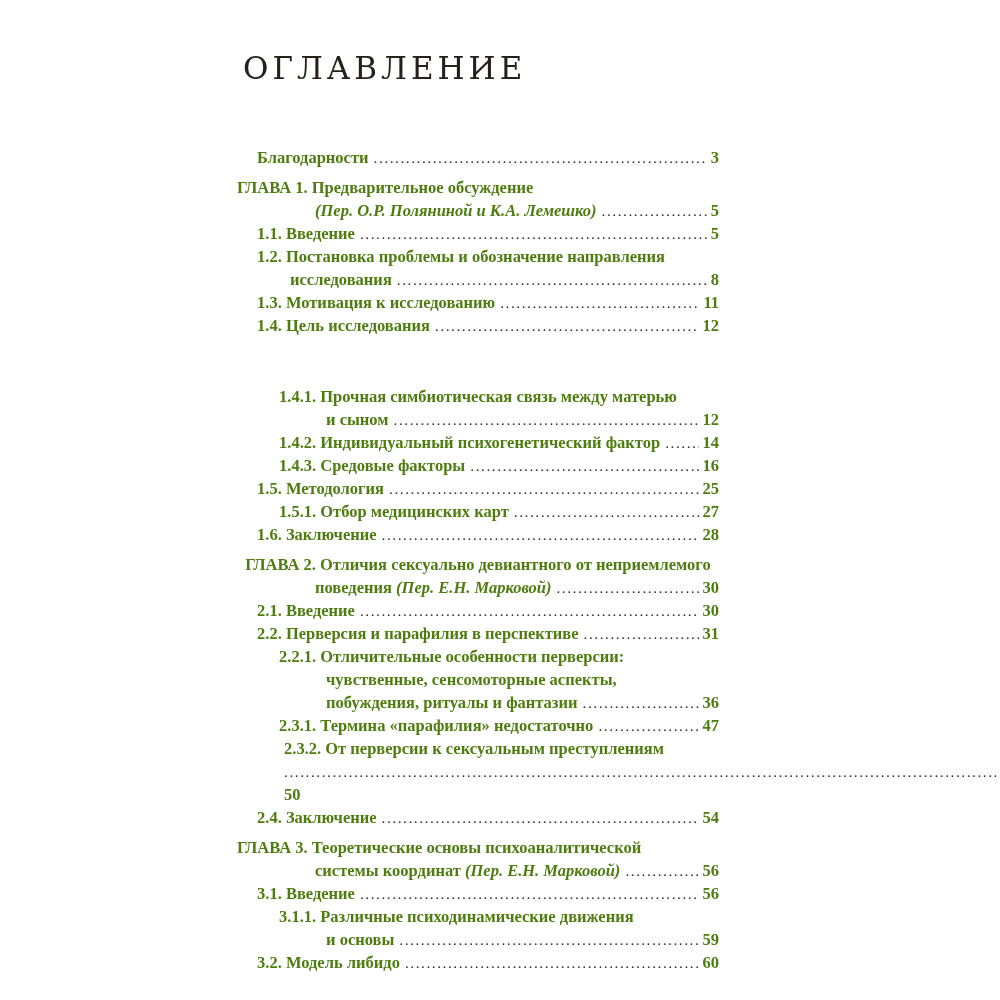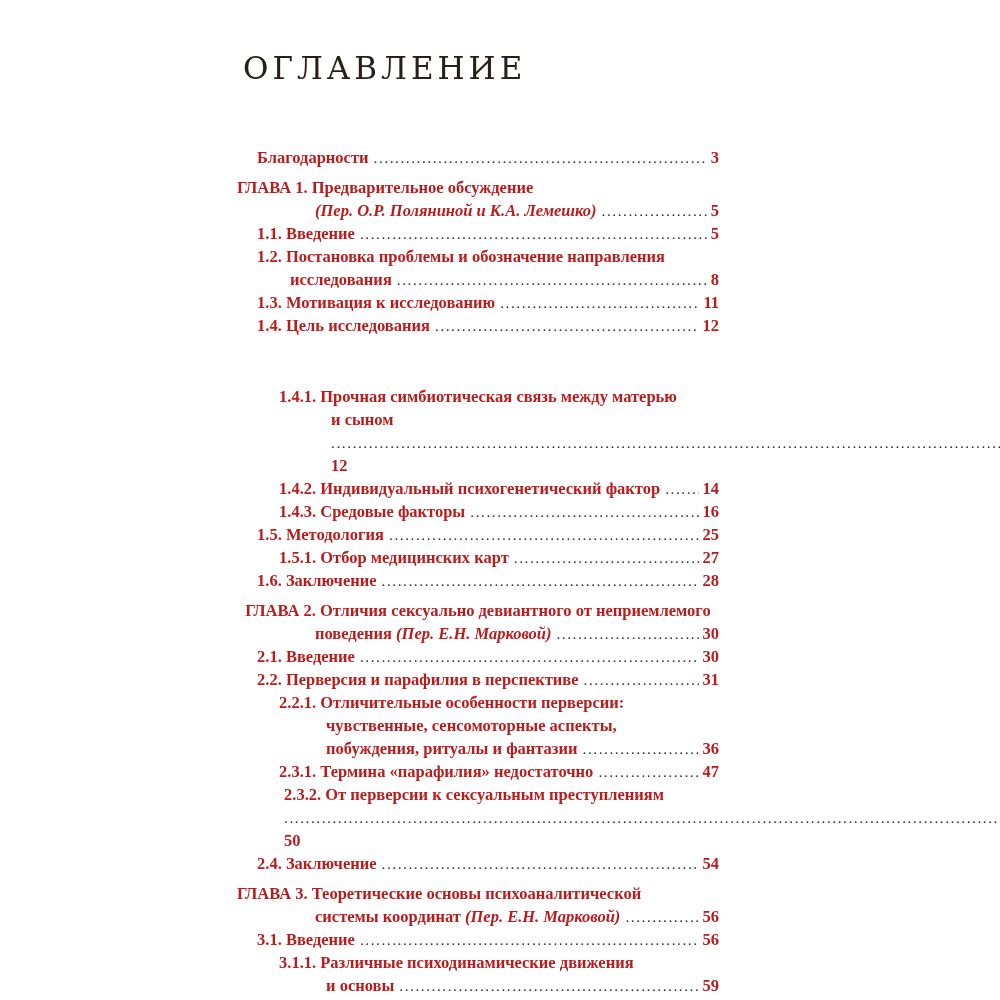--- a/index.html
+++ b/index.html
@@ -32,21 +32,21 @@
     top: 146px;
     width: 482px;
   }
   .entry.chapter { margin-top: 7px; }
   .line {
     display: flex;
     align-items: baseline;
     line-height: 23px;
     font-size: 16.5px;
     font-weight: bold;
-    color: #b91c1c;
+    color: #4d7c0f;
   }
   .line .text { white-space: nowrap; }
   .text .i { font-style: italic; }
   .text .b { font-weight: bold; }
   .dots {
     flex: 1 1 auto;
     overflow: hidden;
     white-space: nowrap;
     margin: 0 4px 0 5px;
     min-width: 10px;
@@ -111,21 +111,21 @@
         <div class="line" style="padding-left: 20px;">
           <span class="text"><span class="">1.4. Цель исследования</span></span>
           <span class="dots"></span>
           <span class="page-num">12</span>
         </div>
       </div>
       <div class="entry">
         <div class="line" style="padding-left: 42px; margin-top: 48px;">
           <span class="text"><span class="">1.4.1. Прочная симбиотическая связь между матерью</span></span>
         </div>
-        <div class="line" style="padding-left: 89px; flex-direction: column;">
+        <div class="line" style="padding-left: 89px;">
           <span class="text"><span class="">и сыном</span></span>
           <span class="dots"></span>
           <span class="page-num">12</span>
         </div>
       </div>
       <div class="entry">
         <div class="line" style="padding-left: 42px;">
           <span class="text"><span class="">1.4.2. Индивидуальный психогенетический фактор</span></span>
           <span class="dots"></span>
           <span class="page-num">14</span>

